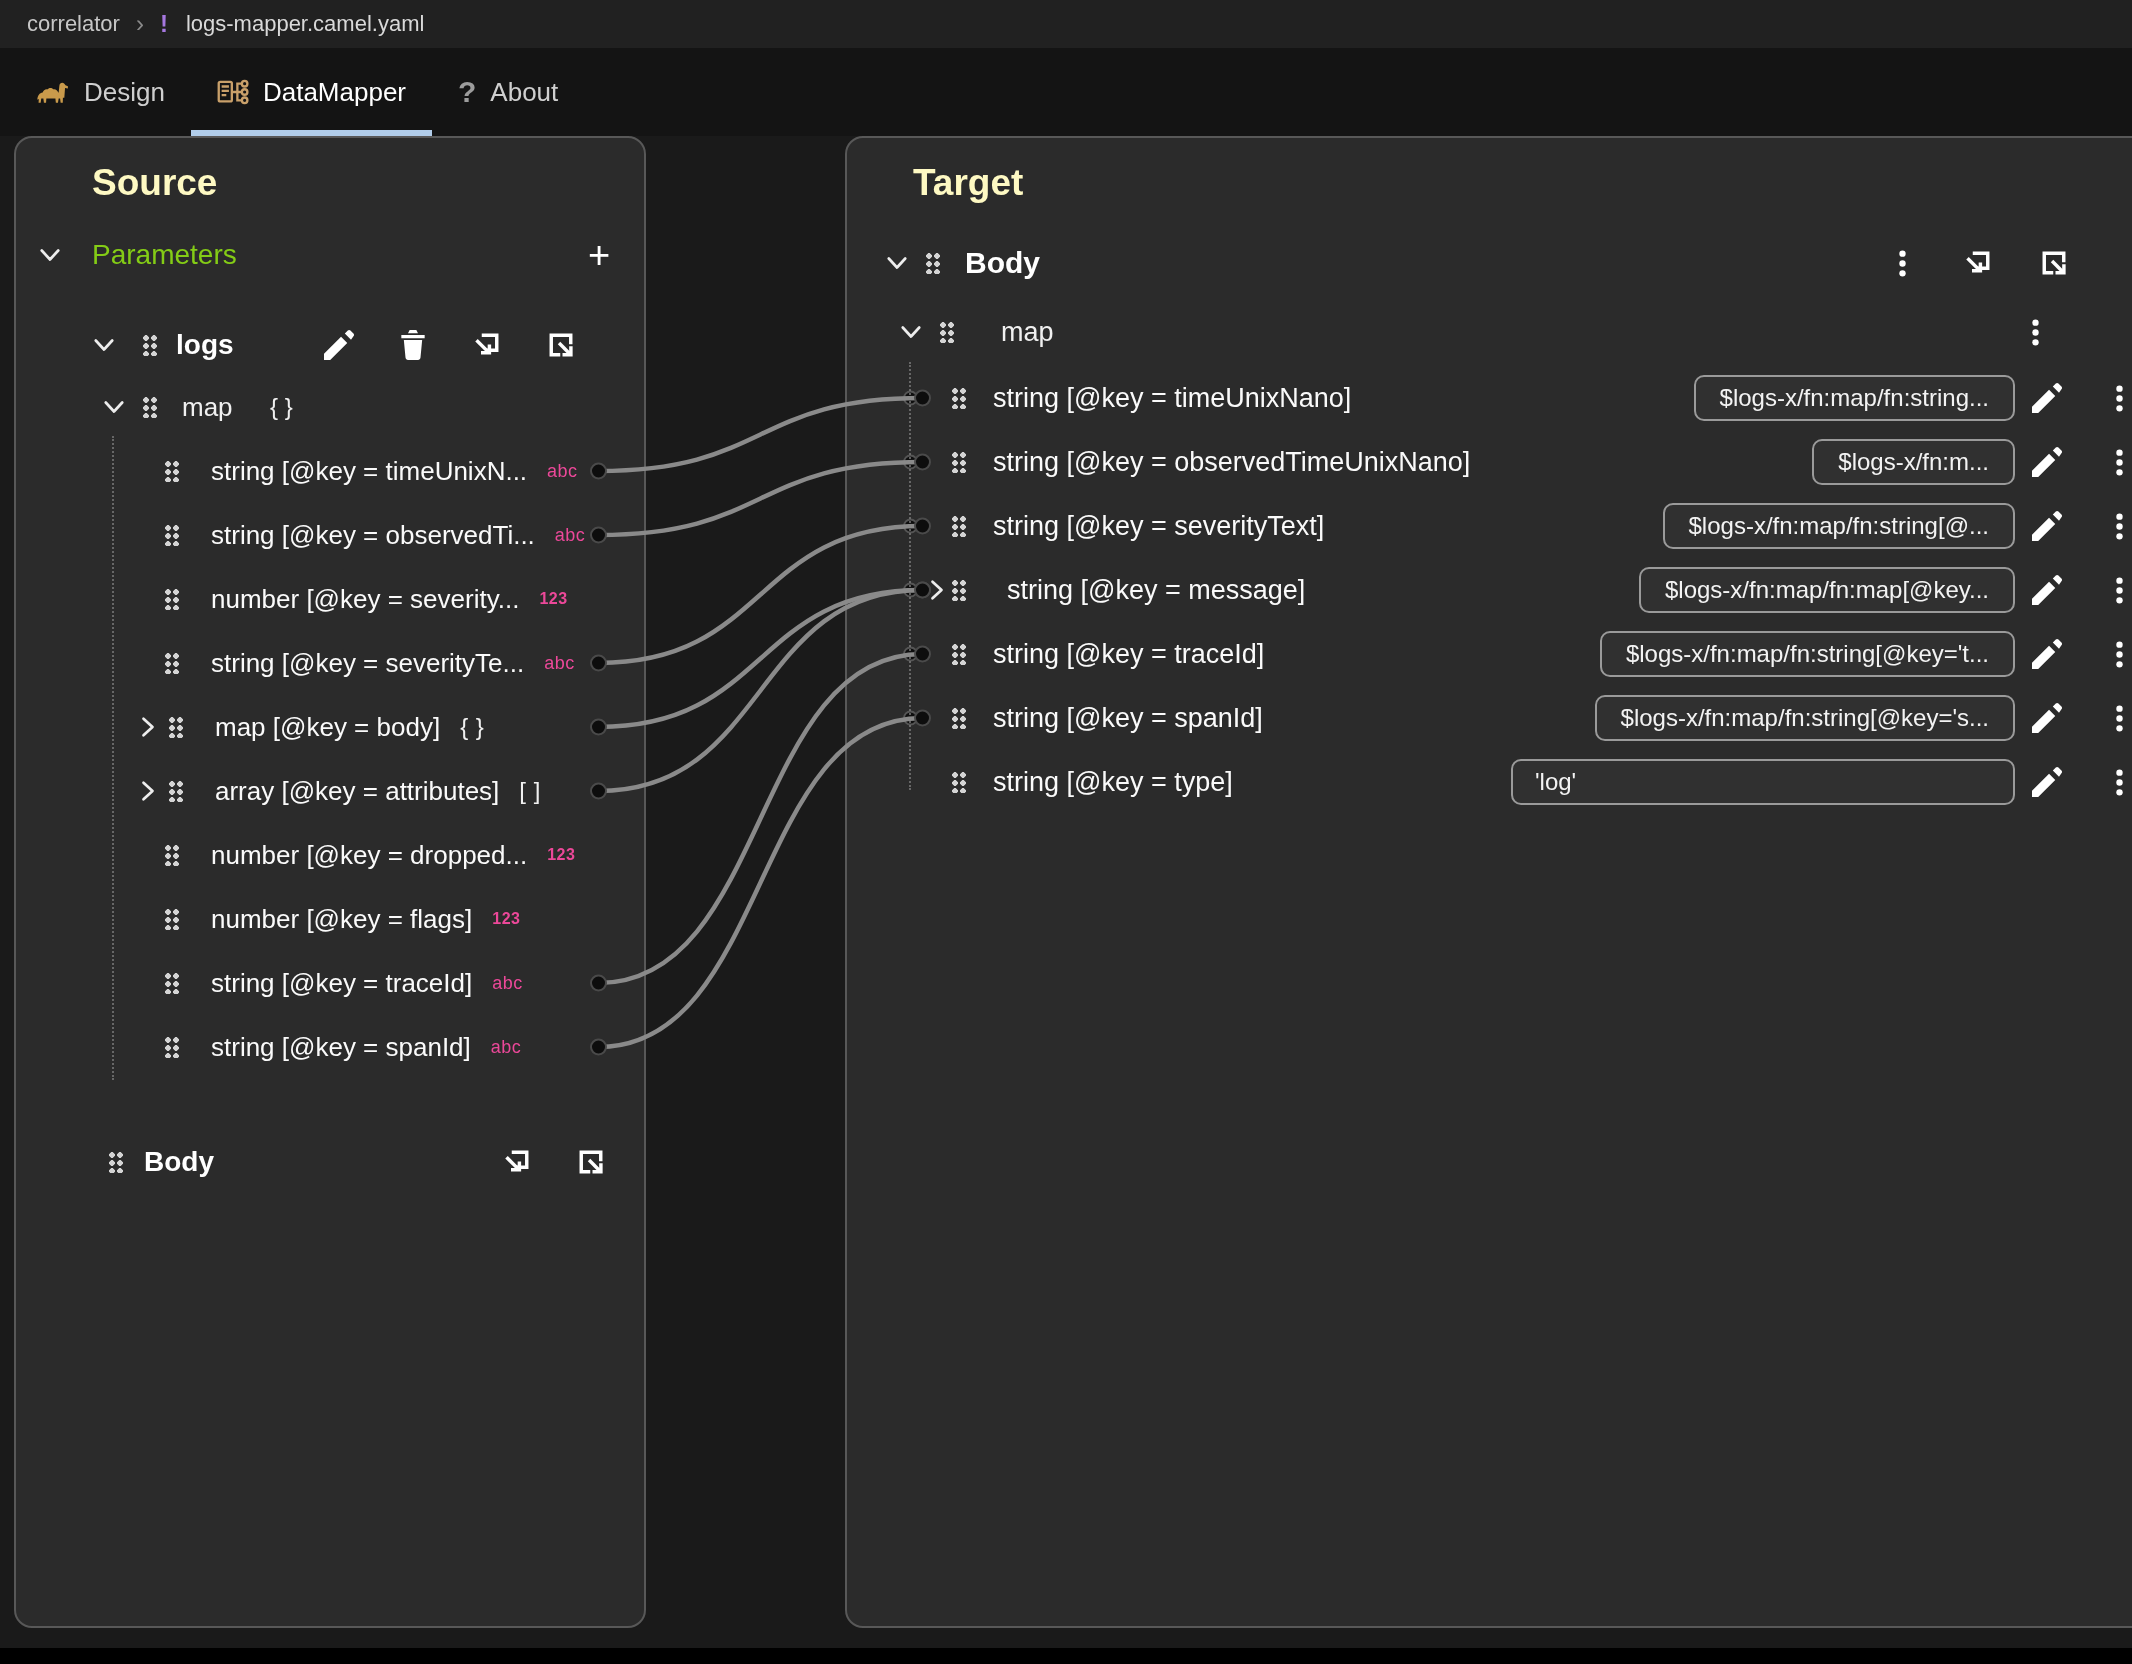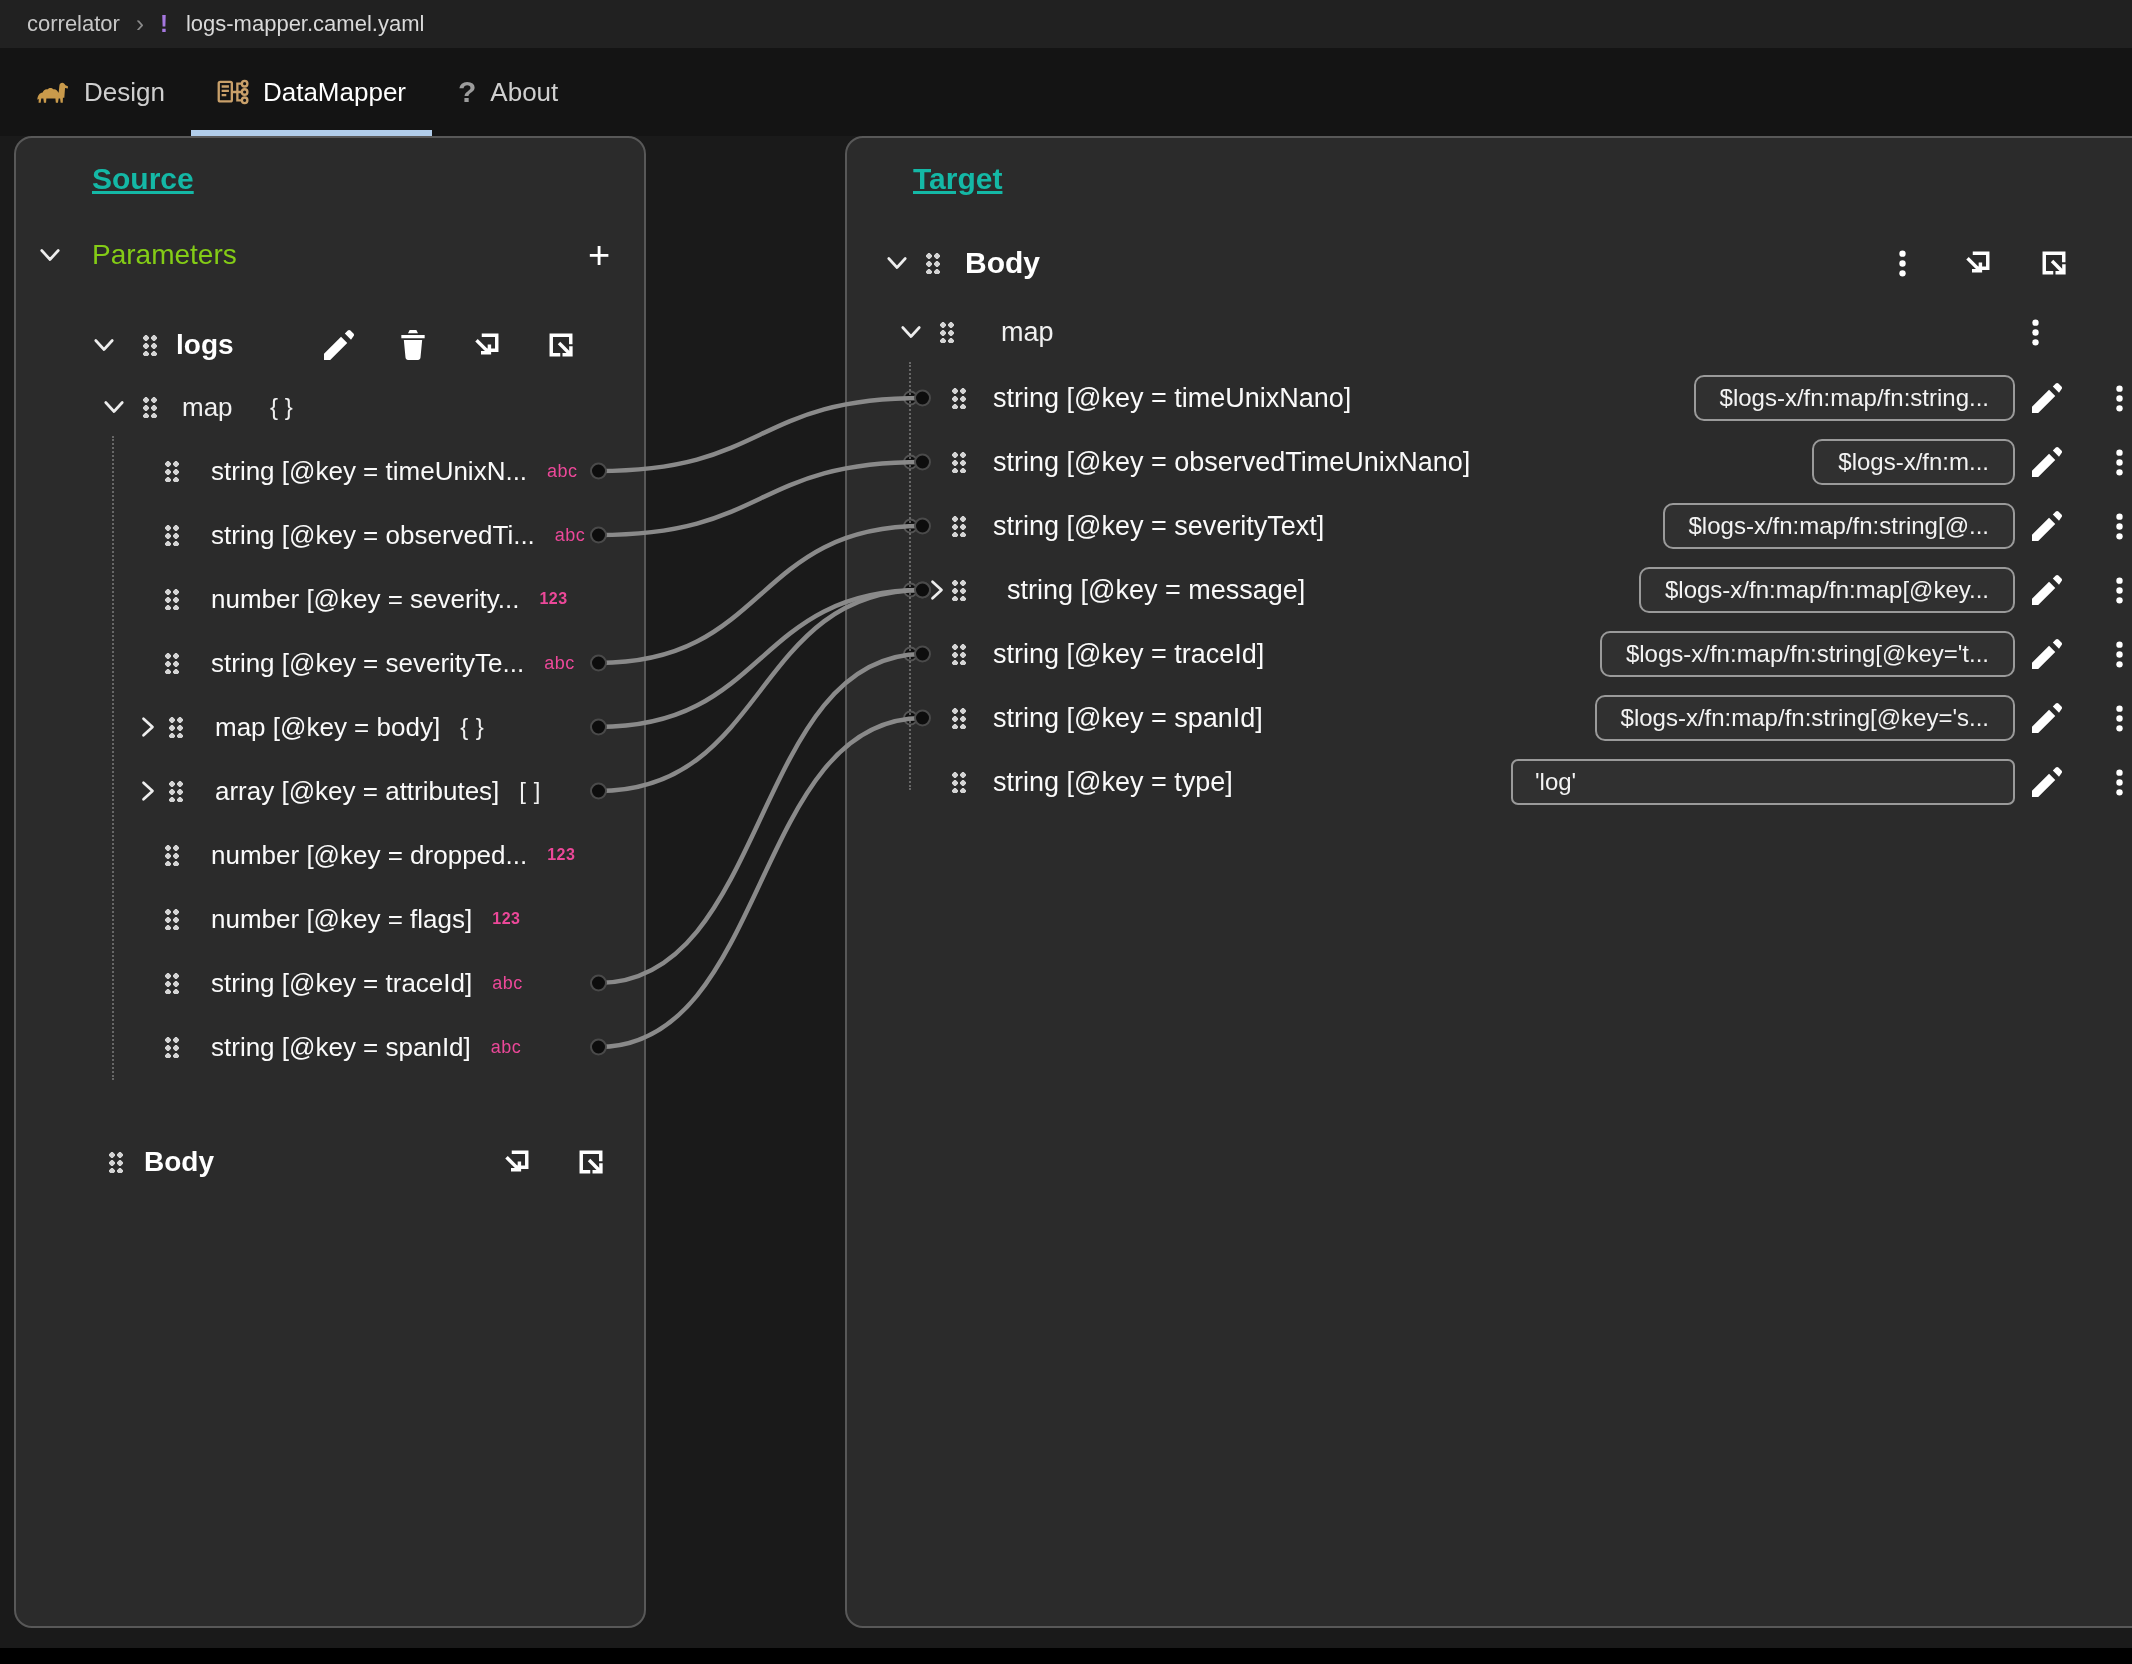--- a/index.html
+++ b/index.html
@@ -34,21 +34,21 @@
   }
   .bean::after { content:""; position:absolute; left:46%; top:6%; width:13%; height:88%;
     background:linear-gradient(#eef5fc,#9cc0e8); border-radius:50%; transform:rotate(16deg); }
   
   .canvas { position:absolute; left:0; top:136px; width:2132px; height:1512px; background:#1a1a1a; }
   .panel {
     position:absolute; background:#2b2b2b; border:2px solid #585858; border-radius:18px;
   }
   .panel.source { left:14px; top:0px; width:632px; height:1492px; }
   .panel.target { left:845px; top:0px; width:1401px; height:1492px; }
-  .panel-title { position:absolute; font-size:30px; font-weight:700; color:#14b8a6;text-decoration:underline; }
+  .panel-title { position:absolute; font-size:37px; font-weight:700; color:#fef9c3; }
   .source .panel-title { left:76px; top:24px; }
   .target .panel-title { left:66px; top:24px; }
   .footerbar { position:absolute; left:0; bottom:0; width:100%; height:16px; background:#000; }
 
   
   .row { position:absolute; display:flex; align-items:center; }
   .grip {
     width:15px; height:22px; flex:none; display:inline-block;
     background-image: radial-gradient(circle, #d4d4d4 2.6px, transparent 3px);
     background-size: 8px 8px; background-position:0 0;
@@ -107,21 +107,21 @@
   .t-row .chev { position:absolute; left:78px; }
   .t-row .grip { position:absolute; left:104px; }
   .t-label { font-size:27px; color:#fafafa; white-space:nowrap; }
   .t-row.expandable { padding-left:160px; }
   .expr {
     position:absolute; right:229px; top:50%; transform:translateY(-50%);
     height:46px; display:flex; align-items:center; justify-content:center;
     border:2px solid #9a9a9a; border-radius:10px; background:#303030;
     font-size:24px; color:#f3f3f3; padding:0 24px; white-space:nowrap;
   }
-  .expr.wide { width:504px; justify-content:flex-start; padding-left:22px;border-radius:7px; }
+  .expr.wide { width:504px; justify-content:flex-start; padding-left:22px; }
   .target .guide { left:62px; top:224px; height:428px; }
 
   
   #wires { position:absolute; left:0; top:0; width:2132px; height:1664px;
            pointer-events:none; z-index:9; }
 </style>
 </head>
 <body>
 
 <div class="topstrip"></div>

